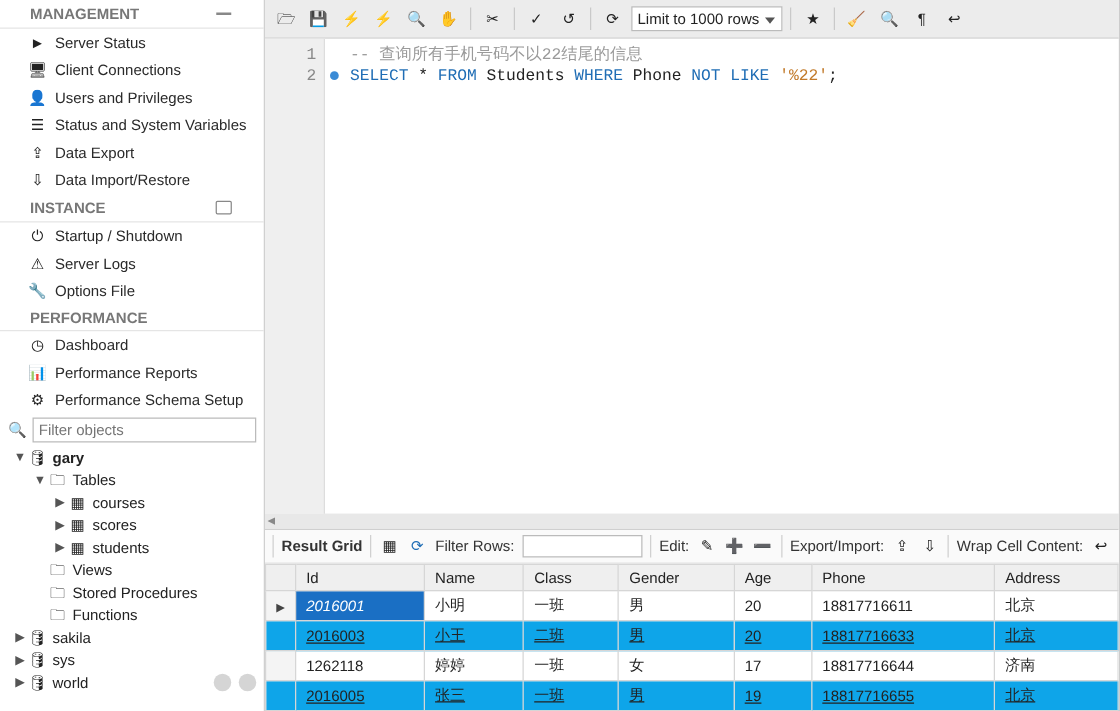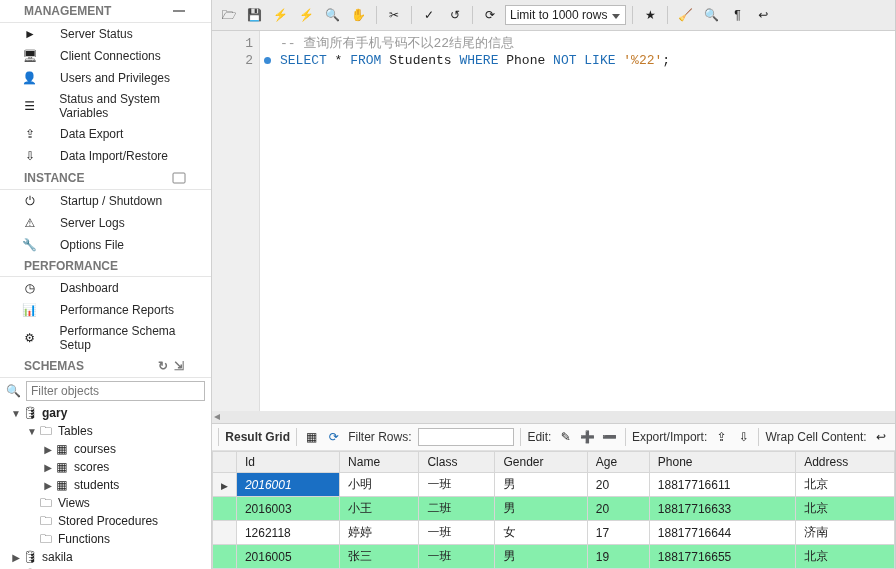--- a/index.html
+++ b/index.html
@@ -4,21 +4,21 @@
 <style>
   * { box-sizing: border-box; }
   html, body { margin: 0; padding: 0; font-family: "Segoe UI", Tahoma, Arial, sans-serif; font-size: 12px; color: #222; background: #fff; height: 100%; }
   .root { display: flex; width: 896px; height: 569px; overflow: hidden; border-right: 1px solid #ccc; }
 
   
   .sidebar { width: 212px; background: #fff; display: flex; flex-direction: column; border-right: 1px solid #d0d0d0; }
   .section-header { display: flex; align-items: center; padding: 3px 24px; font-size: 12px; color: #777; font-weight: bold; border-bottom: 1px solid #e5e5e5; }
   .section-header .hdr-text { flex: 1; }
   .side-item { display: flex; align-items: center; padding: 3px 6px 3px 22px; cursor: default; }
-  .side-item .label { margin-left: 22px; font-size: 12px; color: #2a2a2a; }
+  .side-item .label { margin-left: 6px; font-size: 12px; color: #2a2a2a; }
   .filter-wrap { display: flex; align-items: center; padding: 3px 6px; gap: 4px; }
   .filter-wrap input { flex: 1; border: 1px solid #bbb; padding: 2px 4px; font-size: 12px; min-width: 0; }
   .tree { flex: 1; overflow: auto; padding-bottom: 10px; }
   .tree-row { display: flex; align-items: center; padding: 1px 6px; cursor: default; }
   .tree-row .exp { width: 12px; text-align: center; font-size: 10px; color: #555; }
   .tree-row .tree-icon { width: 16px; height: 16px; margin-right: 4px; display: inline-flex; align-items: center; justify-content: center; }
   .tree-row .tree-label { font-size: 12px; }
   .tree-row.bold .tree-label { font-weight: bold; }
   .tree-row.depth1 { padding-left: 10px; }
   .tree-row.depth2 { padding-left: 26px; }
@@ -58,21 +58,21 @@
   .result-toolbar .vbar { width: 1px; align-self: stretch; background: #d0d0d0; }
   .result-toolbar .label { font-size: 12px; color: #333; }
   .result-toolbar .bold { font-weight: bold; }
   .result-toolbar input { border: 1px solid #bbb; height: 18px; font-size: 12px; padding: 0 4px; width: 96px; }
 
   .grid-scroll { overflow: auto; max-height: 120px; }
   table.result { border-collapse: collapse; width: 100%; font-size: 12px; }
   table.result th, table.result td { border: 1px solid #d6d6d6; padding: 3px 8px; text-align: left; white-space: nowrap; }
   table.result th { background: #efefef; font-weight: normal; }
   table.result tr.selected td.keycell { background: #1a6fc4; color: #ffffff; font-style: italic; }
-  table.result tr.alt td { background: #86efac; }
+  table.result tr.alt td { background: #0ea5e9; text-decoration: underline; }
   td.rownum { width: 18px; text-align: center; color: #888; background: #f4f4f4; }
   th.rownum { width: 18px; background: #efefef; }
   tr.selected td.rownum::before { content: "▶"; font-size: 9px; color: #444; }
 
   
   .glyph { font-size: 12px; line-height: 1; }
 </style>
 </head>
 <body>
 
@@ -173,29 +173,20 @@
           <span class="label">Performance Reports</span>
         </div>
         <div class="side-item">
           <span class="icn">
             <span class="glyph">⚙</span>
           </span>
           <span class="label">Performance Schema Setup</span>
         </div>
       </div>
 
-    <div class="section-header">
-      <span class="hdr-text">SCHEMAS</span>
-      <span class="icn">
-          <span class="glyph">↻</span>
-        </span>
-      <span class="icn">
-          <span class="glyph">⇲</span>
-        </span>
-    </div>
     <div class="filter-wrap">
       <span class="icn">
           <span class="glyph">🔍</span>
         </span>
       <input type="text" placeholder="Filter objects" style="">
     </div>
     <div class="tree" id="schema-tree">
         <div class="tree-row depth1 bold">
           <span class="exp">▼</span>
           <span class="tree-icon">

